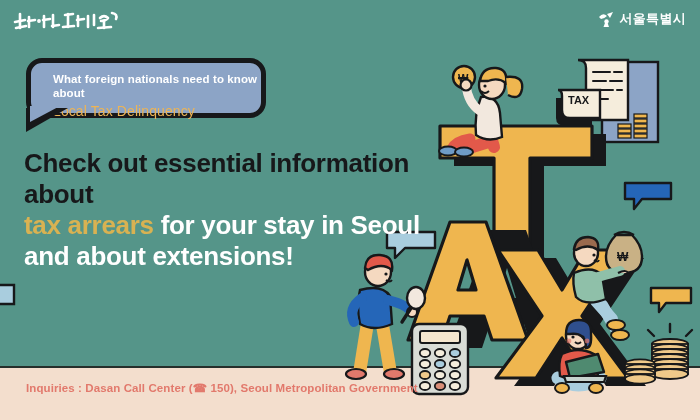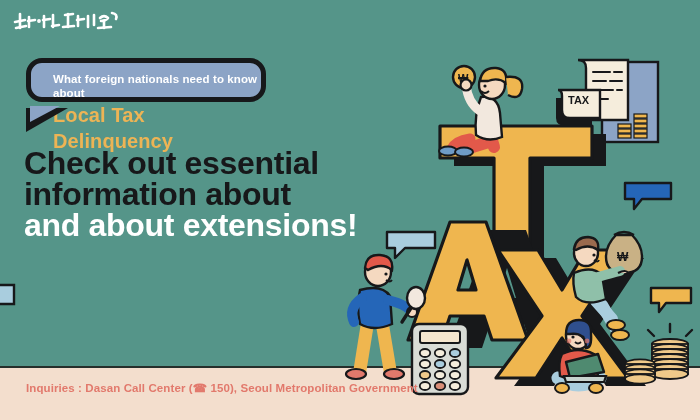--- a/index.html
+++ b/index.html
@@ -15,34 +15,34 @@
   .floor-line{position:absolute;left:0;right:0;bottom:52px;height:2px;background:#1d1d1b;opacity:.85;}
 
   
   .logo-left{position:absolute;left:12px;top:8px;width:110px;height:26px;}
   .logo-right{position:absolute;right:14px;top:10px;display:flex;align-items:center;gap:5px;}
   .logo-right .mark{width:17px;height:17px;}
   .logo-right .ko{color:#fff;font-size:13px;font-weight:700;letter-spacing:.3px;}
 
   
   .bubble{
-    position:absolute;left:26px;top:58px;width:240px;height:44px;
+    position:absolute;left:26px;top:58px;width:240px;height:60px;
     background:#8CA4C6;border:5px solid #17181A;border-radius:16px;
     box-sizing:border-box;padding:9px 0 0 22px;
   }
   .bubble .l1{color:#ffffff;font-size:11.5px;font-weight:600;line-height:1.25;letter-spacing:.1px;}
-  .bubble .l2{color:#EDB455;font-size:20px;font-weight:700;line-height:1.3;letter-spacing:.1px;margin-top:1px;}
+  .bubble .l2{color:#EDB455;font-size:14px;font-weight:400;line-height:1.3;letter-spacing:.1px;margin-top:1px;}
   .bubble-tail{position:absolute;left:26px;top:108px;width:0;height:0;
     border-top:24px solid #17181A;border-right:42px solid transparent;}
   .bubble-tail-in{position:absolute;left:30px;top:106px;width:0;height:0;
     border-top:16px solid #8CA4C6;border-right:30px solid transparent;}
 
   
   .headline{position:absolute;left:24px;top:148px;width:430px;}
-  .headline div{font-size:32px;font-weight:700;line-height:31px;letter-spacing:-.3px;}
+  .headline div{font-size:26px;font-weight:700;line-height:31px;letter-spacing:-.3px;}
   .h-dark{color:#17181A;}
   .h-white{color:#ffffff;}
   .h-gold{color:#D9B252;}
 
   
   .inquiry{position:absolute;left:26px;bottom:25px;color:#E2796C;font-size:11.5px;font-weight:600;letter-spacing:.1px;}
 
   
   .art{position:absolute;}
   svg{display:block;overflow:visible;}
@@ -76,20 +76,31 @@
         <path d="M76 8 L76 19"></path>
           <path d="M82 7 L82 17"></path>
         <path d="M88 10 Q92 6 96 10 Q93 13 89 13"></path>
           <path d="M92 13 L92 20"></path>
           <path d="M86 20 L99 19"></path>
         <path d="M100 5 Q106 6 104 11"></path>
       </g>
     </svg>
   </div>
 
+  <div class="logo-right">
+    <span class="mark">
+      <svg width="17" height="17" viewBox="0 0 17 17">
+        <path d="M1 6 Q5 1 9 5 Q6 8 3 8 Z" fill="#ffffff"></path>
+        <path d="M9 3 L15 1 L12 7 Z" fill="#ffffff"></path>
+        <circle cx="8.5" cy="10.5" r="2.2" fill="#ffffff"></circle>
+        <path d="M7 12 L5.5 16 L11 16 L9.6 12 Z" fill="#ffffff"></path>
+      </svg>
+    </span>
+    <span class="ko">서울특별시</span>
+  </div>
 
   <div class="art" style="left:556px;top:50px;">
     <svg width="128" height="98" viewBox="0 0 128 98">
       <rect x="46" y="12" width="56" height="80" fill="#8CA4C6" stroke="#17181A" stroke-width="2.4"></rect>
       <path d="M22 10 H72 V70 H36 Q30 70 30 62 V18 Q30 10 22 10 Z" fill="#F5EDDC" stroke="#17181A" stroke-width="2.4"></path>
       <g stroke="#17181A" stroke-width="2" stroke-linecap="round">
         <path d="M37 22 H54"></path>
           <path d="M58 22 H66"></path>
         <path d="M37 31 H50"></path>
           <path d="M54 31 H66"></path>
@@ -300,18 +311,21 @@
 
   <div class="bubble">
     <div class="l1">What foreign nationals need to know about</div>
     <div class="l2">Local Tax Delinquency</div>
   </div>
   <div class="bubble-tail"></div>
   <div class="bubble-tail-in"></div>
 
   <div class="headline">
     <div class="h-dark">Check out essential information about</div>
+    <div>
+      <span class="h-gold">tax arrears</span><span class="h-white"> for your stay in Seoul</span>
+    </div>
     <div class="h-white">and about extensions!</div>
   </div>
 
   <div class="inquiry">Inquiries : Dasan Call Center (☎ 150),  Seoul Metropolitan Government</div>
 
 </div>
 
 </body></html>

